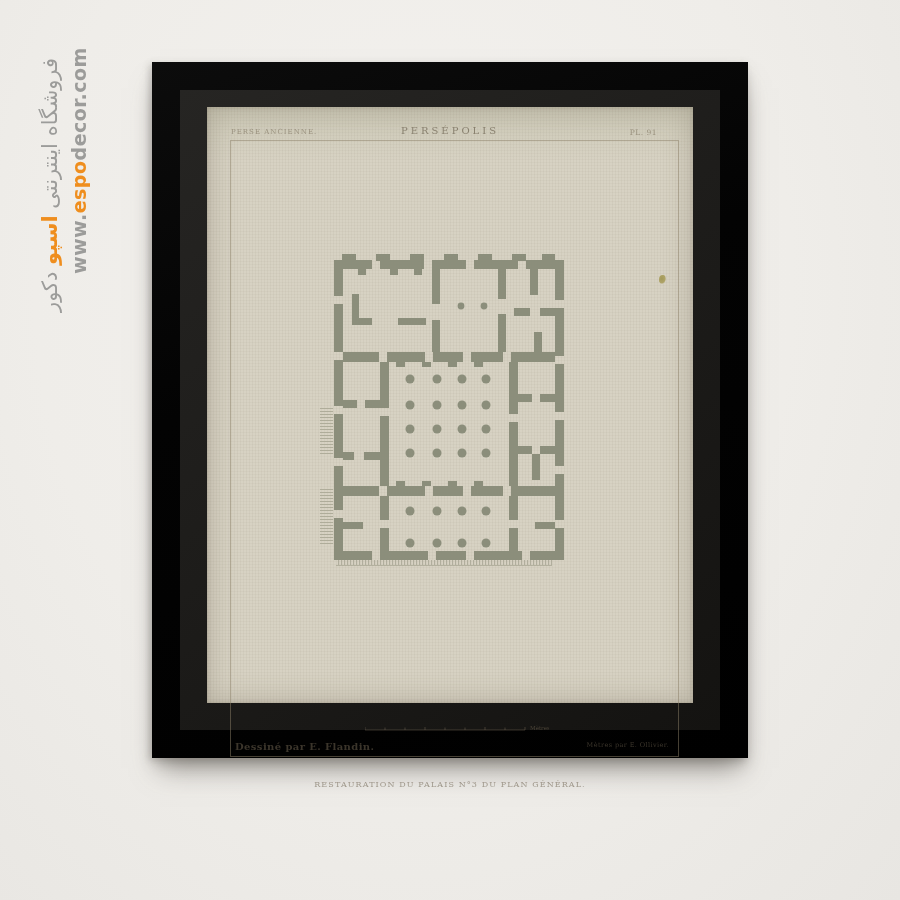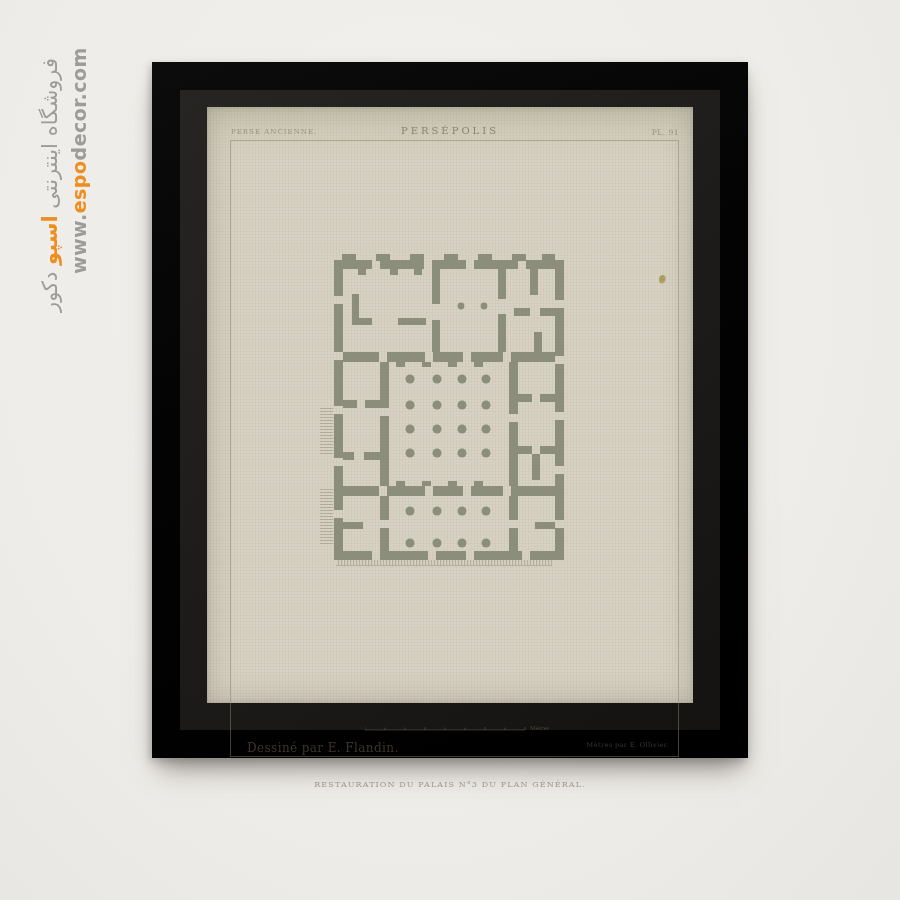--- a/index.html
+++ b/index.html
@@ -44,26 +44,26 @@
       repeating-linear-gradient(90deg, rgba(112,102,80,0.055) 0 1px, rgba(0,0,0,0) 1px 3px),
       repeating-linear-gradient(0deg, rgba(112,102,80,0.045) 0 1px, rgba(0,0,0,0) 1px 3px);
     box-shadow: inset 0 0 30px rgba(90,80,60,0.28), inset 0 0 5px rgba(90,80,60,0.22);
   }
 
   
   .plate-text { position:absolute; font-family:"DejaVu Serif", serif; color:rgba(118,106,86,0.60); }
   .series-label { left:24px; top:21px; font-size:7px; letter-spacing:1px; }
   .print-title  { left:0; right:0; top:18px; text-align:center; font-size:10px;
                   letter-spacing:3px; color:rgba(110,100,82,0.72); }
-  .plate-number { right:14px; top:21px; font-size:7.5px; letter-spacing:0.5px; }
+  .plate-number { right:36px; top:21px; font-size:7.5px; letter-spacing:0.5px; }
   .plate-border {
     position:absolute; left:23px; top:33px; width:449px; height:617px;
     border:1px solid rgba(140,128,104,0.50);
   }
-  .credit-left  { left:40px;  top:634px; font-size:12px; letter-spacing:0.4px; color:rgba(118,106,86,0.50); }
+  .credit-left  { left:28px;  top:634px; font-size:10px; letter-spacing:0.4px; color:rgba(118,106,86,0.50);font-weight:bold; }
   .credit-right { right:24px; top:634px; font-size:6.5px; letter-spacing:0.4px; color:rgba(118,106,86,0.50); }
   .plate-caption {
     left:0; right:0; top:647px; text-align:center;
     font-size:8px; letter-spacing:1.1px; color:rgba(115,104,85,0.62);margin-top:26px;
   }
 
   
   .plan-svg { position:absolute; left:113px; top:147px; width:244px; height:314px; opacity:0.96; }
   .foxing-spot {
     position:absolute; left:452px; top:168px; width:7px; height:9px;

